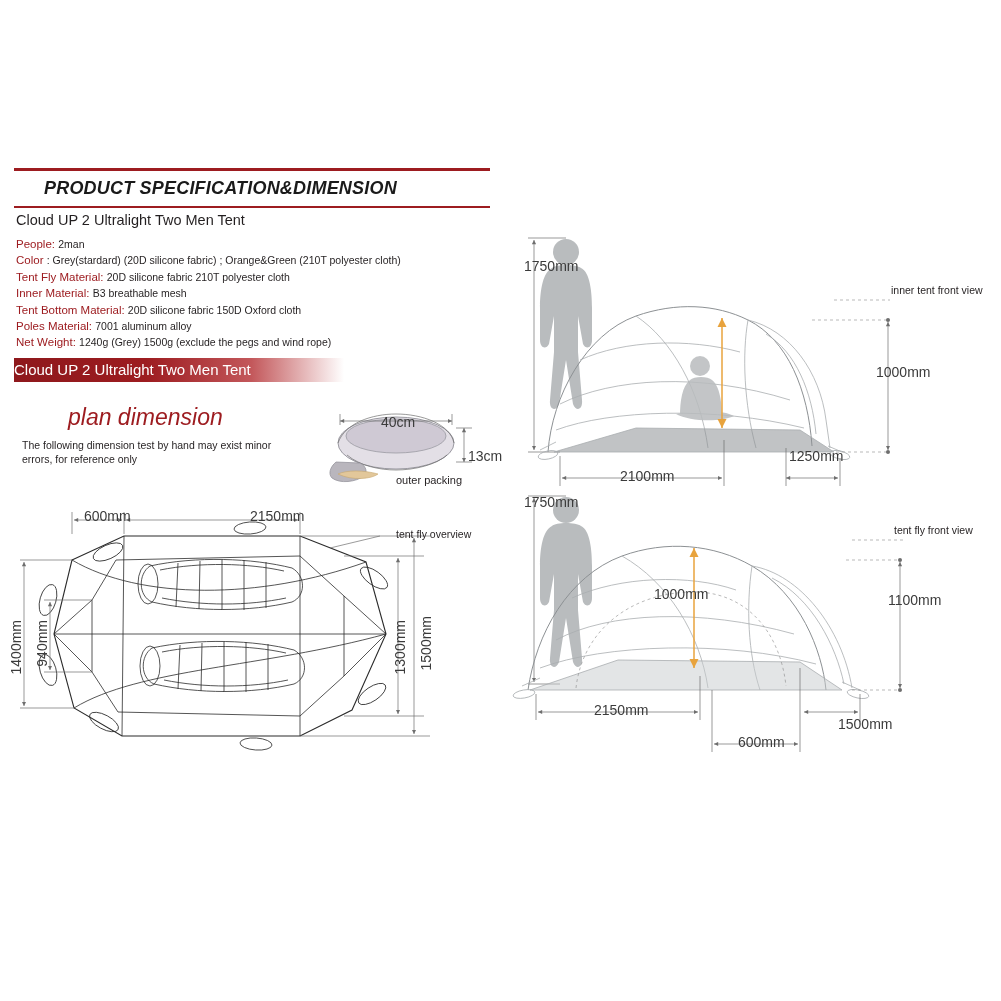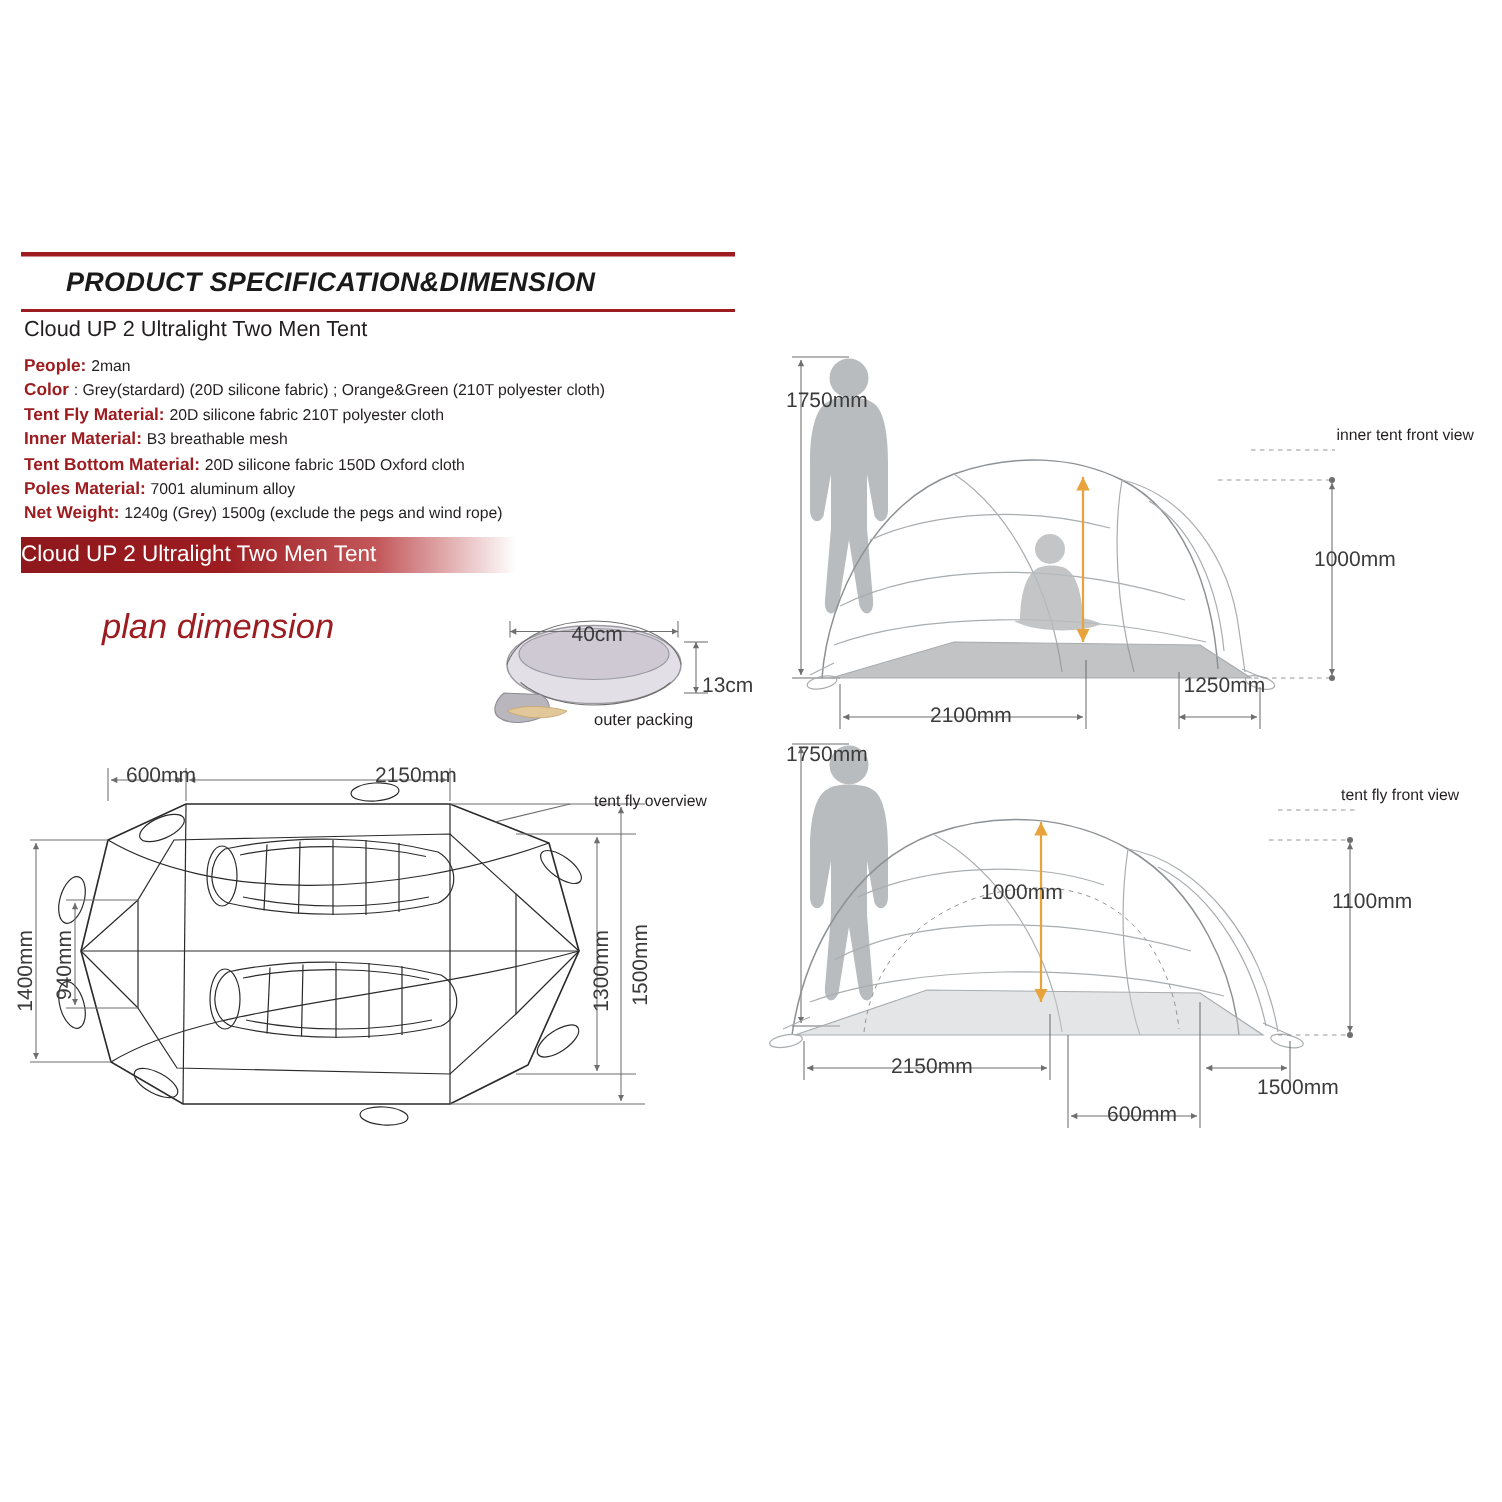--- a/index.html
+++ b/index.html
@@ -29,21 +29,21 @@
   }
   .spec-product {
     position:absolute; left:16px; top:212px;
     font-size:14.5px; color:#231f20;
   }
   .spec-list {
     position:absolute; left:16px; top:236px; width:470px;
     font-size:11.5px; line-height:16.4px;
   }
   .spec-row { white-space:nowrap; }
-  .spec-label { color:#9d1c20; font-weight:bold; font-size:11.5px;text-align:center; }
+  .spec-label { color:#9d1c20; font-weight:normal; font-size:11.5px;text-align:center; }
   .spec-val { color:#231f20; font-size:10.5px; }
 
   
   .banner {
     position:absolute; left:14px; top:358px; width:330px; height:24px;
     background:linear-gradient(to right,#8e181c 0%, #9d1c20 40%, #c3585b 72%, #ffffff 100%);
   }
   .banner-text {
     position:absolute; left:14px; top:360px; width:340px;
     font-size:15px; color:#ffffff;
@@ -116,20 +116,21 @@
     <div class="spec-row">
       <span class="spec-label">Net Weight:</span>
       <span class="spec-val">1240g  (Grey)  1500g  (exclude the pegs and wind rope)</span>
     </div>
   </div>
 
   <div class="banner"></div>
   <div class="banner-text">Cloud UP 2 Ultralight Two Men Tent</div>
 
   <div class="plan-title">plan dimension</div>
+  <div class="plan-note">The following dimension test by hand may exist minor errors, for reference only</div>
 
   <svg style="position:absolute; left:0; top:0; width:1001px; height:1001px;">
     <defs>
       <marker id="me" markerWidth="7" markerHeight="7" refX="6" refY="3" orient="auto">
         <path d="M0,0 L6,3 L0,6 z" fill="#6e6e6e"></path>
       </marker>
       <marker id="ms" markerWidth="7" markerHeight="7" refX="0" refY="3" orient="auto">
         <path d="M6,0 L0,3 L6,6 z" fill="#6e6e6e"></path>
       </marker>
       <marker id="meo" markerWidth="7" markerHeight="7" refX="6" refY="3" orient="auto">

